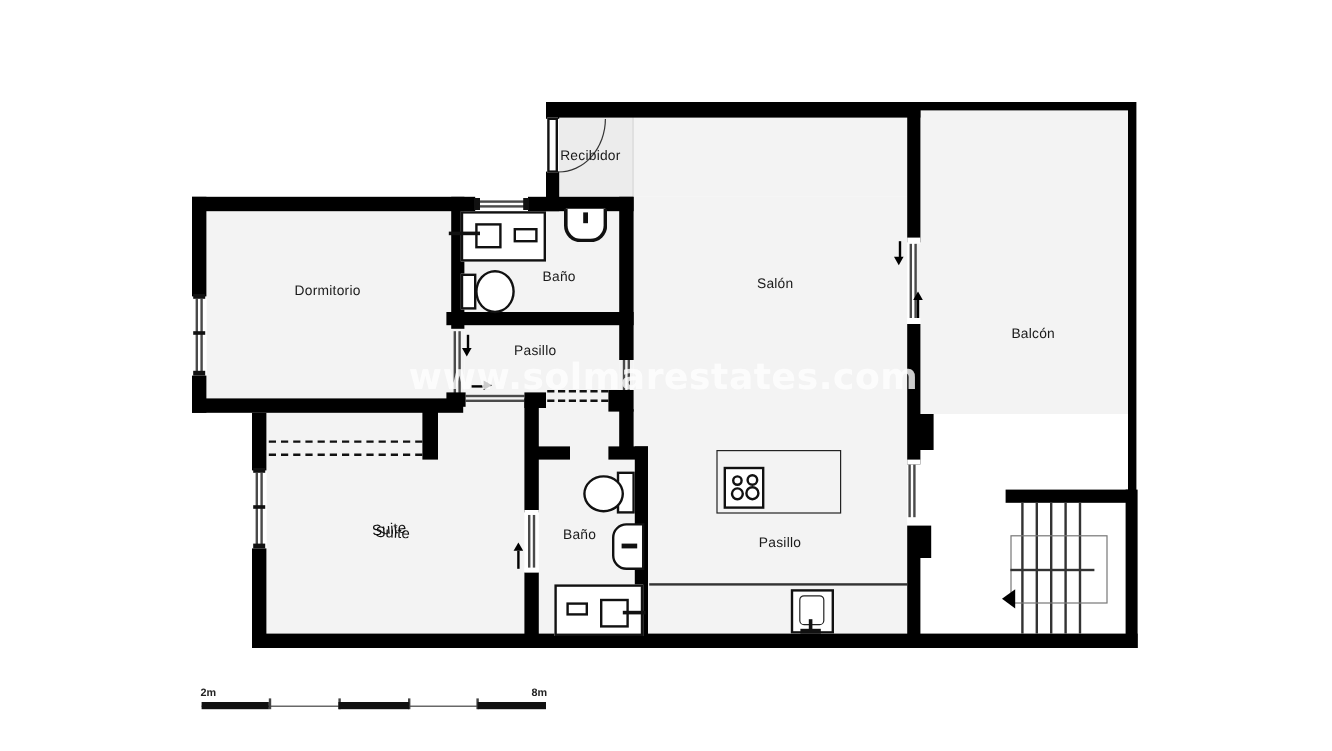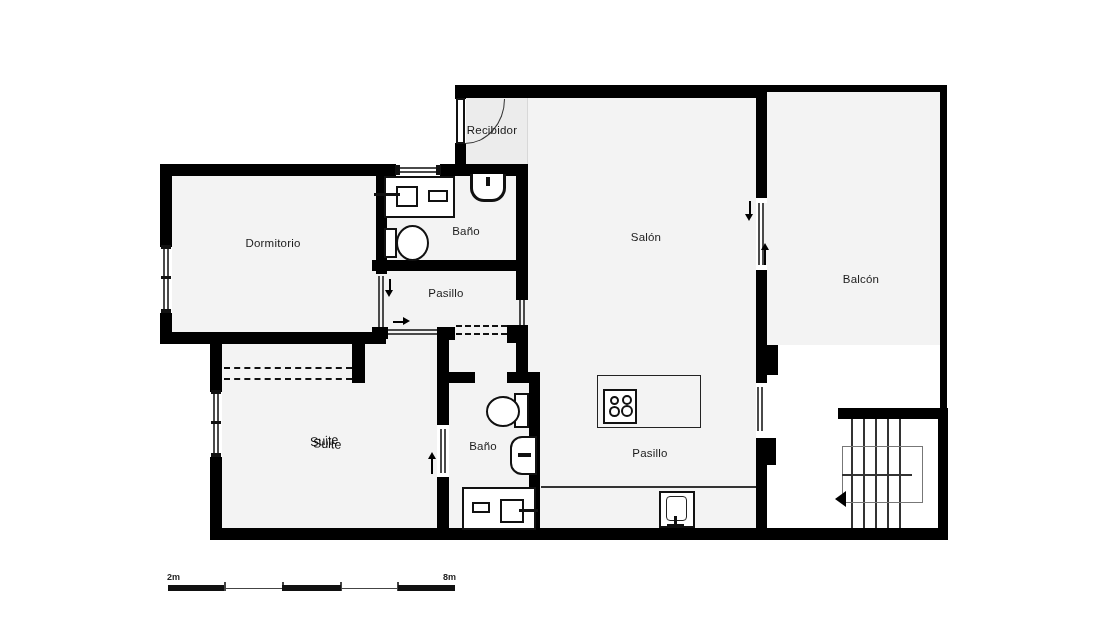--- a/index.html
+++ b/index.html
@@ -191,20 +191,21 @@
   <div class="lbl" style="left:273px;top:243px;">Dormitorio</div>
   <div class="lbl" style="left:466px;top:231px;">Baño</div>
   <div class="lbl" style="left:446px;top:293px;">Pasillo</div>
   <div class="lbl" style="left:646px;top:237px;">Salón</div>
   <div class="lbl" style="left:861px;top:279px;">Balcón</div>
   <div class="lbl-suite" style="left:310px;top:434px;transform:rotate(-5deg);">Suite</div>
   <div class="lbl-suite" style="left:313px;top:437px;transform:rotate(3deg);">Suite</div>
   <div class="lbl" style="left:483px;top:446px;">Baño</div>
   <div class="lbl" style="left:650px;top:453px;">Pasillo</div>
 
+  <div class="wm" style="left:553px;top:315px;">www.solmarestates.com</div>
 
   <div class="sb-lbl" style="left:167px;top:572px;">2m</div>
   <div class="sb-lbl" style="left:456px;top:572px;transform:translateX(-100%);">8m</div>
   <div class="thin" style="left:168px;top:588px;width:287px;height:1px;background:#444;"></div>
   <div class="cap" style="left:168px;top:585px;width:56px;height:6px;"></div>
   <div class="cap" style="left:282px;top:585px;width:59px;height:6px;"></div>
   <div class="cap" style="left:398px;top:585px;width:57px;height:6px;"></div>
   <div class="thin" style="left:224px;top:582px;width:2px;height:9px;background:#444;"></div>
   <div class="thin" style="left:282px;top:582px;width:2px;height:9px;background:#444;"></div>
   <div class="thin" style="left:340px;top:582px;width:2px;height:9px;background:#444;"></div>

